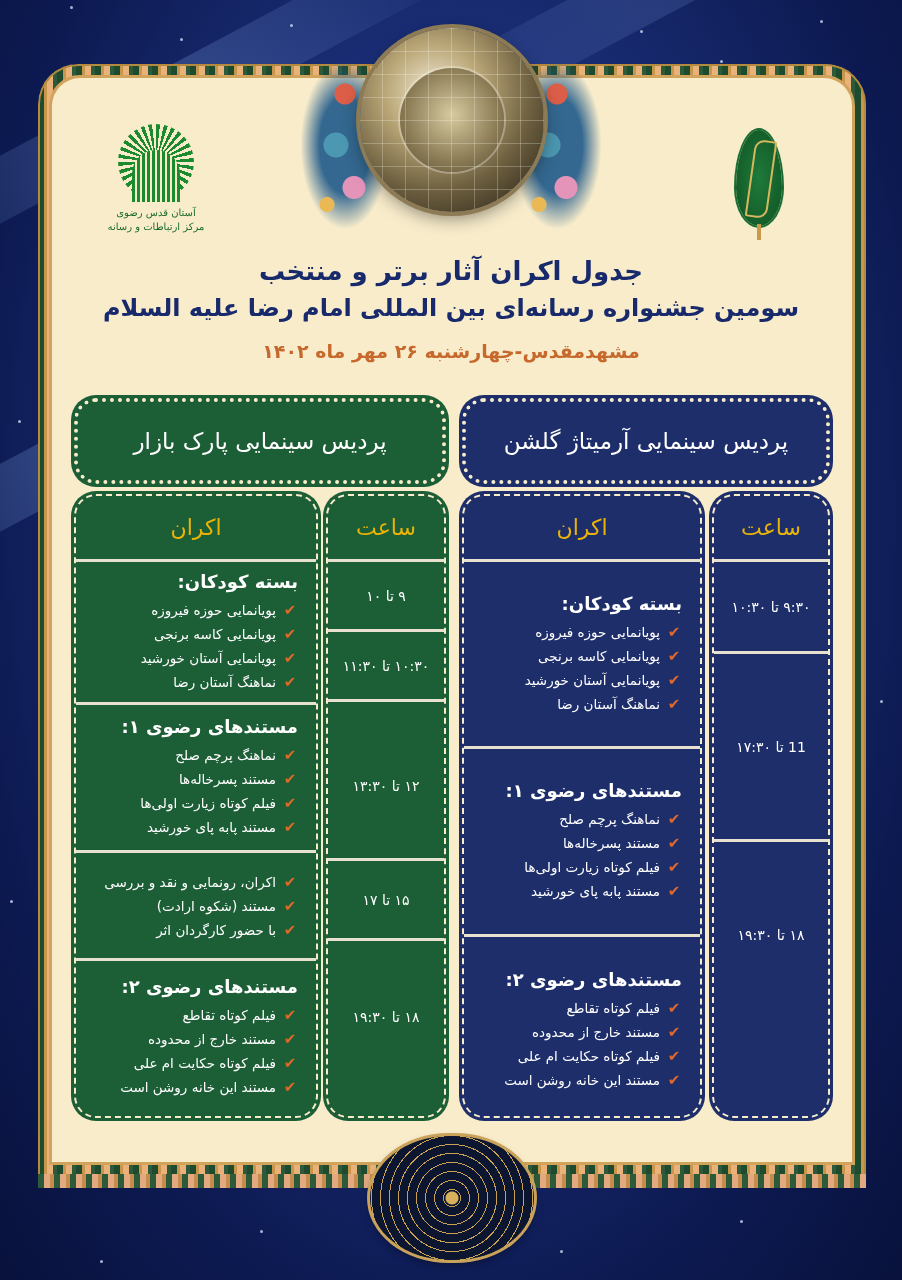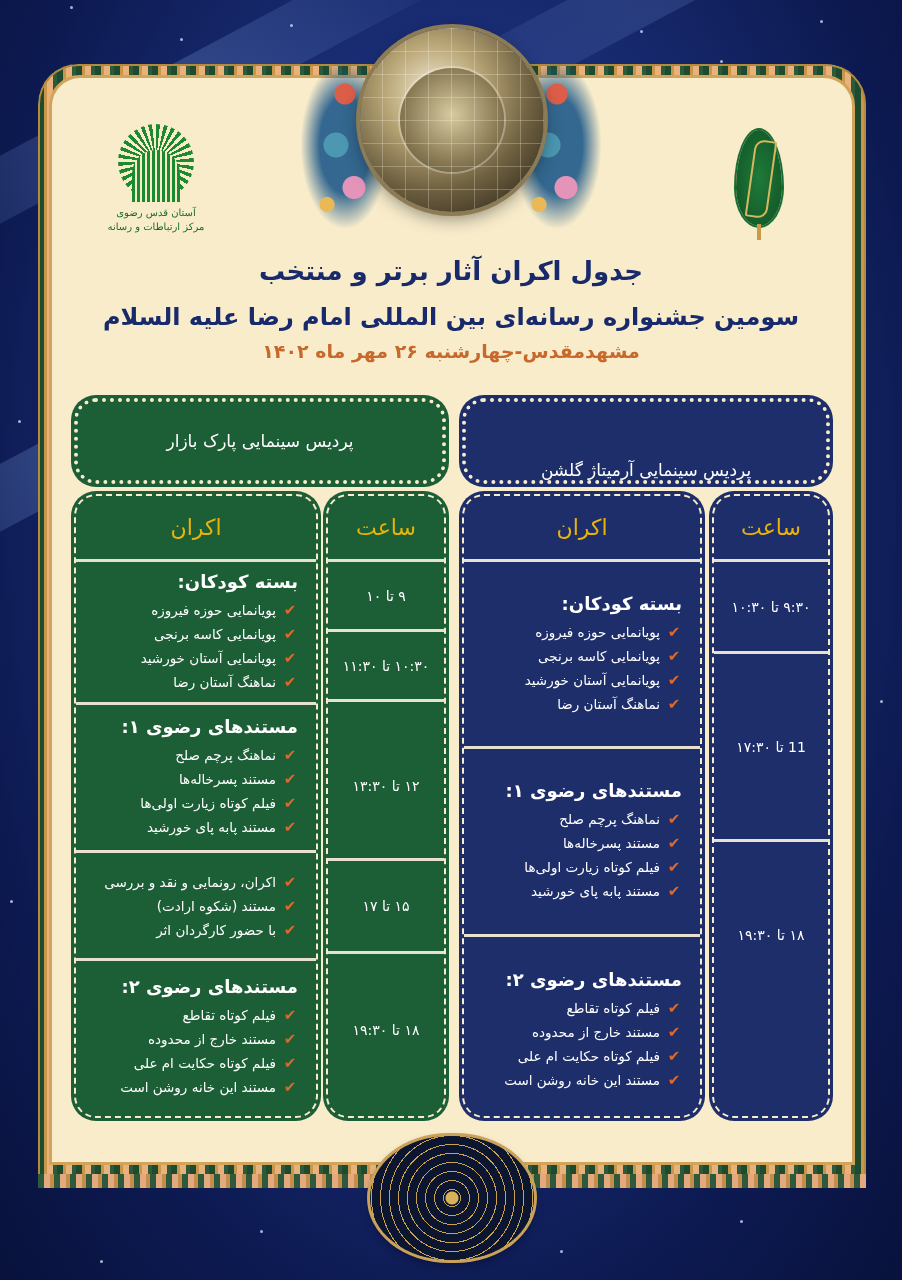--- a/index.html
+++ b/index.html
@@ -92,30 +92,30 @@
     content: ""; position: absolute; left: 14px; top: 10px; width: 18px; height: 74px;
     border: 2px solid #d6b65e; border-radius: 10px 2px 10px 2px; transform: rotate(8deg);
   }
   .logo-right .stem { position: absolute; left: 21px; top: 94px; width: 4px; height: 16px; background: #c89a4a; }
 
   .title {
     position: absolute; left: 0; width: 902px; text-align: center; direction: rtl;
     font-weight: bold; color: #182a6b; z-index: 3;
   }
   .title.t1 { top: 256px; font-size: 26px; }
-  .title.t2 { top: 303px; font-size: 24px; }
+  .title.t2 { top: 294px; font-size: 24px; }
   .title.t3 { top: 340px; font-size: 19px; color: #c7692c; font-weight: bold; }
 
   .venue-head {
     position: absolute; top: 398px; height: 86px; border-radius: 22px;
     border: 4px dotted #f8eccb; outline: 3px solid transparent;
     display: flex; align-items: center; justify-content: center;
-    color: #ffffff; font-size: 17px; direction: rtl; z-index: 3;
-  }
-  .venue-head.blue { left: 462px; width: 368px; background: #1d2e6b; box-shadow: 0 0 0 3px #1d2e6b; align-items: flex-end; }
+    color: #ffffff; font-size: 23px; direction: rtl; z-index: 3;
+  }
+  .venue-head.blue { left: 462px; width: 368px; background: #1d2e6b; box-shadow: 0 0 0 3px #1d2e6b; }
   .venue-head.green { left: 74px; width: 372px; background: #1c5e36; box-shadow: 0 0 0 3px #1c5e36; }
 
   .col {
     position: absolute; top: 494px; border-radius: 22px;
     border: 2px dashed #f8eccb; z-index: 3; overflow: hidden;
   }
   .blue .col, .col.blue { background: #1d2e6b; box-shadow: 0 0 0 3px #1d2e6b; }
   .col.green { background: #1c5e36; box-shadow: 0 0 0 3px #1c5e36; }
 
   .col-head {
@@ -282,21 +282,21 @@
 
 <div class="venue-head green">
   <span>پردیس سینمایی پارک بازار</span>
 </div>
 
 <div class="col green" style="left:326px; width:120px; height:624px;">
   <div class="col-head">ساعت</div>
   <div class="cell time" style="height:70px;">۹ تا ۱۰</div>
   <div class="cell time" style="height:70px;">۱۰:۳۰ تا ۱۱:۳۰</div>
   <div class="cell time" style="height:148px;margin-top:11px;">۱۲ تا ۱۳:۳۰</div>
-  <div class="cell time" style="height:93px;">۱۵ تا ۱۷</div>
+  <div class="cell time" style="height:80px;">۱۵ تا ۱۷</div>
   <div class="cell time" style="height:152px;">۱۸ تا ۱۹:۳۰</div>
 </div>
 
 <div class="col green" style="left:74px; width:244px; height:624px;">
   <div class="col-head">اکران</div>
 
   <div class="cell prog" style="height:143px;">
     <div class="prog-inner">
       <div class="prog-title">بسته کودکان:</div>
       <ul class="prog-list">

